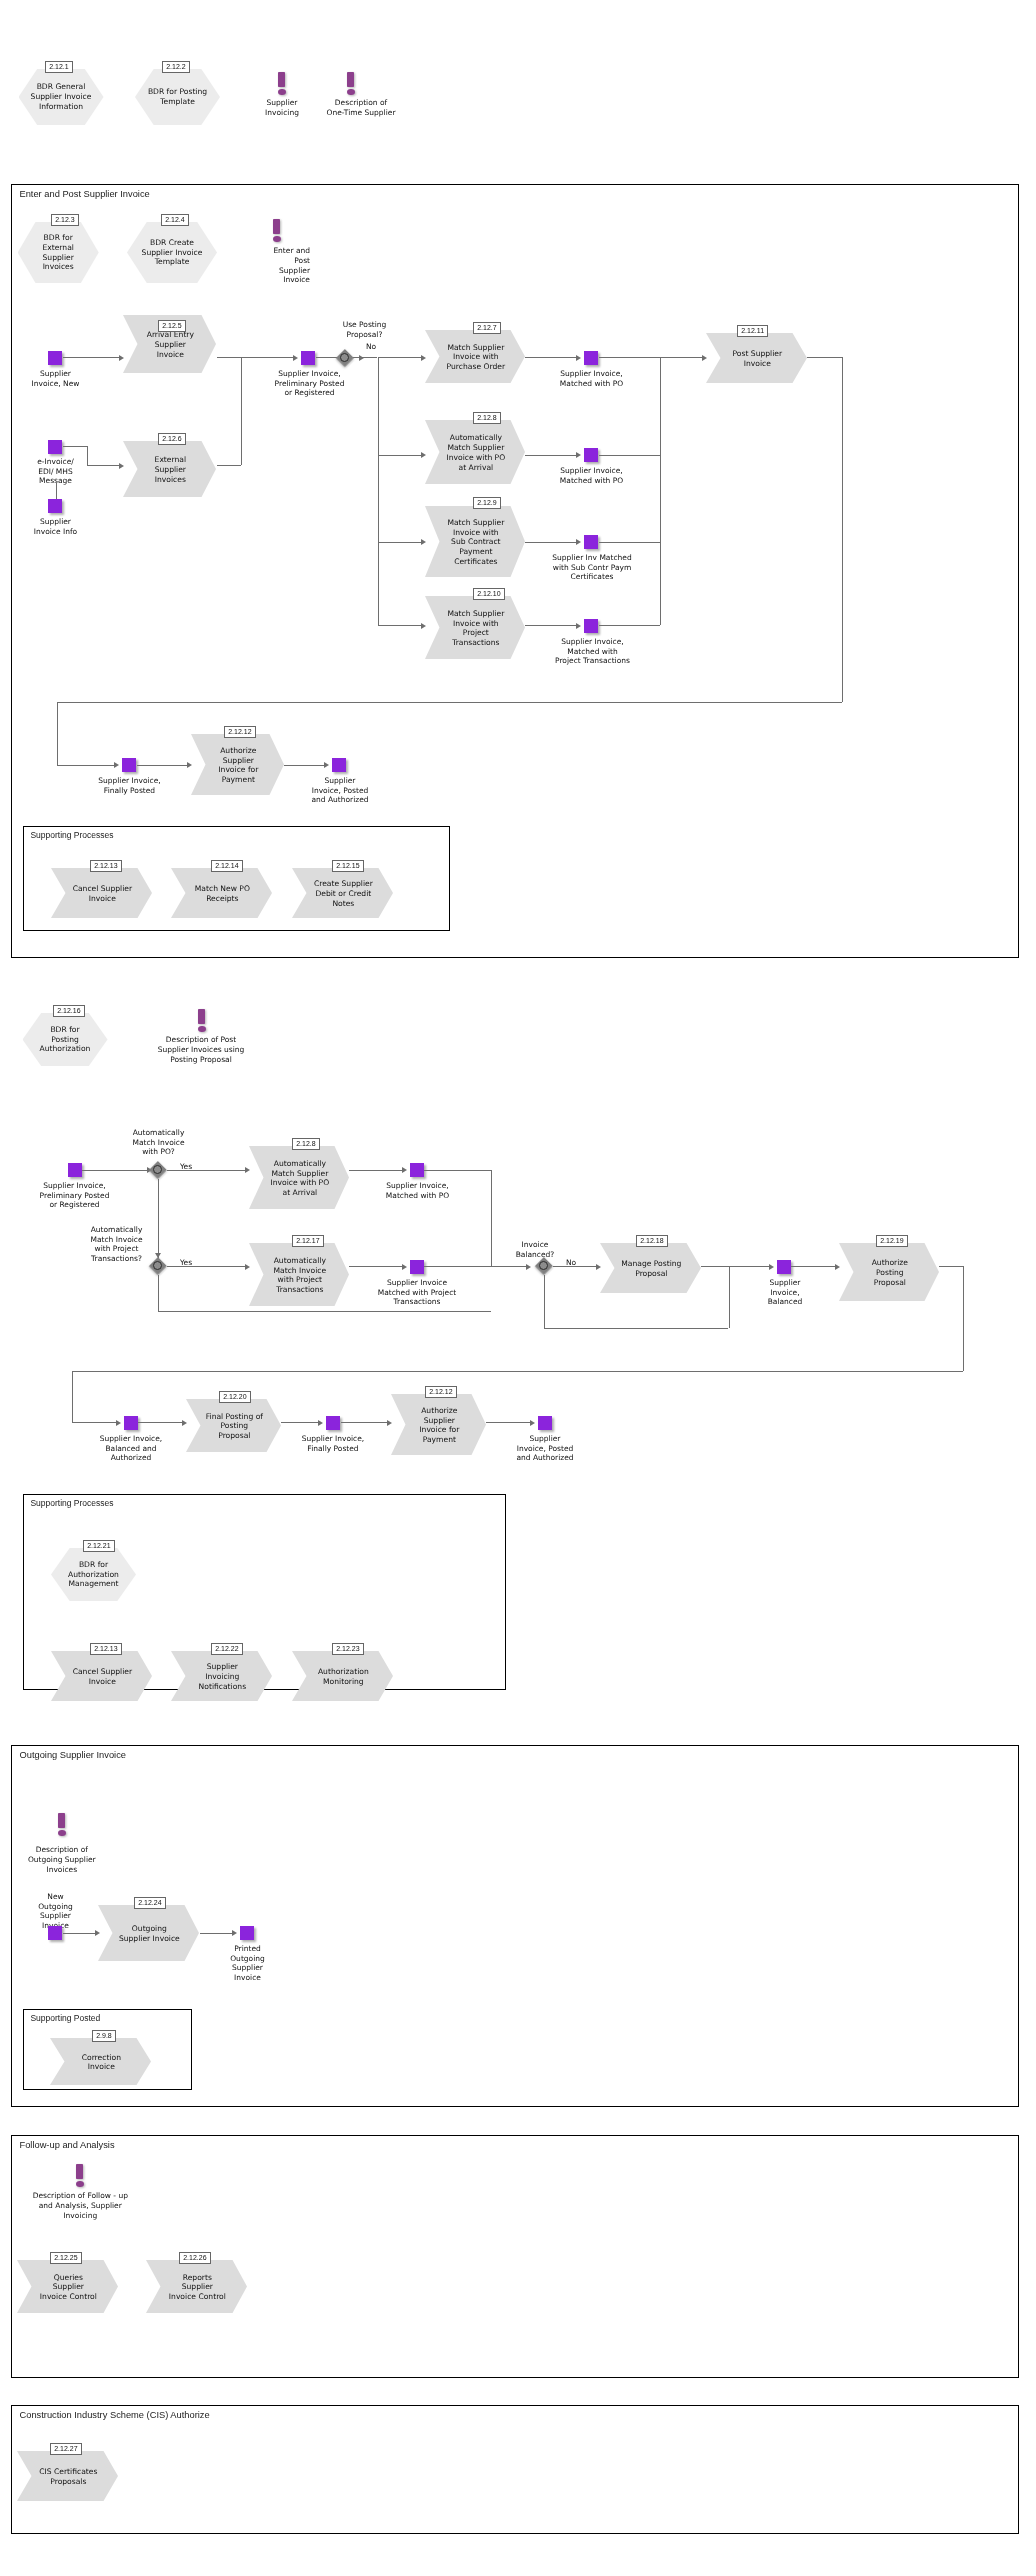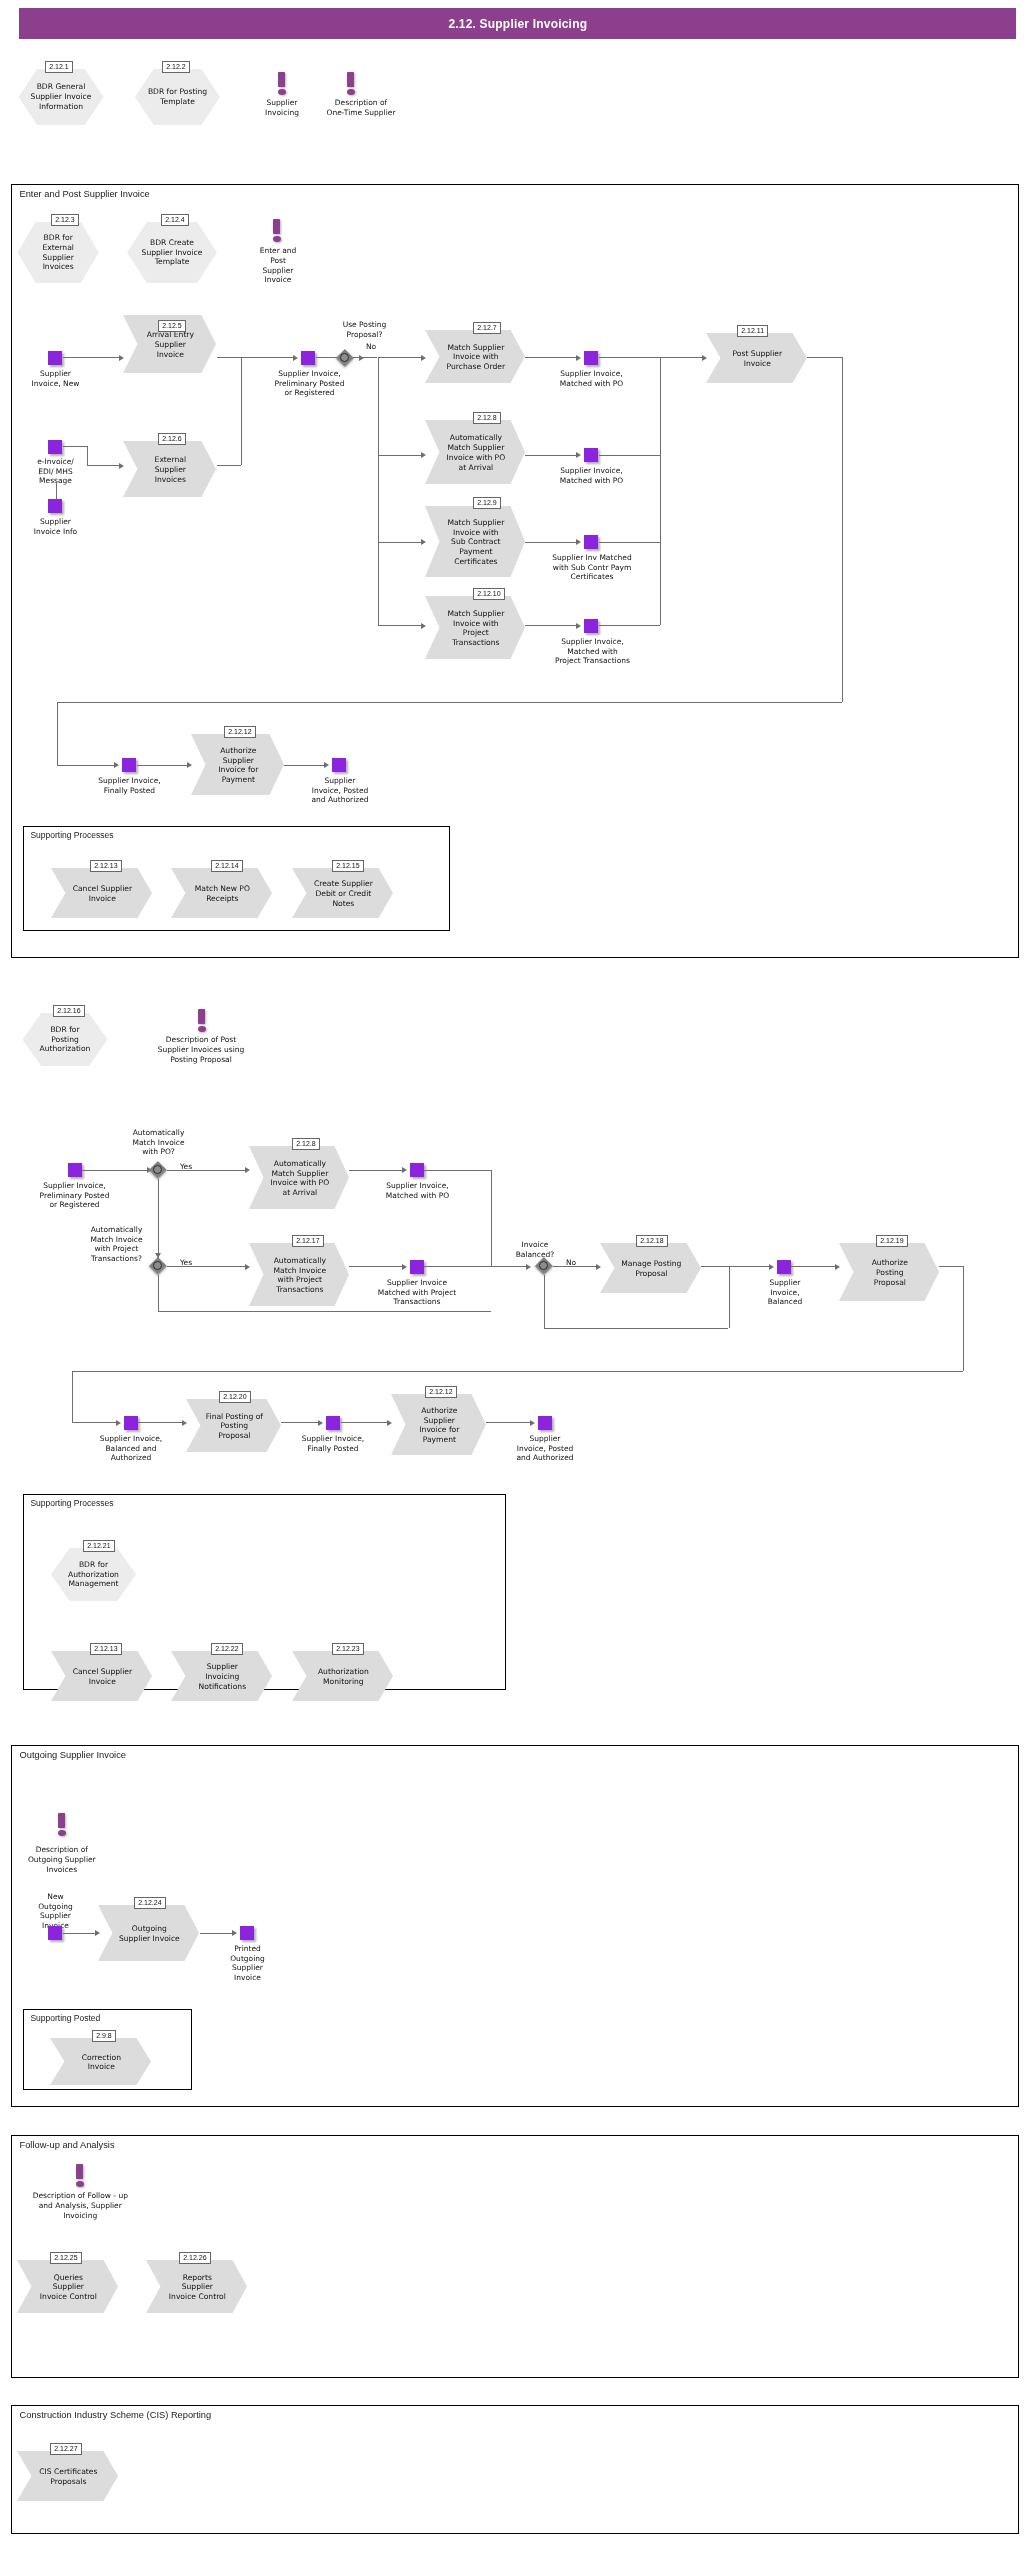--- a/index.html
+++ b/index.html
@@ -150,21 +150,20 @@
     border-left:3.2px solid transparent;
     border-right:3.2px solid transparent;
     border-top:5.6px solid #6e6e6e;
   }
 </style>
 </head>
 <body>
 
 <div class="canvas">
 
-  <div class="header">2.12. Supplier Invoicing</div>
 
   <div class="idb" style="left:45px;top:61px;">2.12.1</div>
   <div class="hex" style="left: 18.5px; top: 69px; width: 85px; height: 56px; white-space: pre-line;">BDR General
 Supplier Invoice
 Information</div>
 
   <div class="idb" style="left:162px;top:61px;">2.12.2</div>
   <div class="hex" style="left: 135px; top: 69px; width: 85px; height: 56px; white-space: pre-line;">BDR for Posting
 Template</div>
 
@@ -194,21 +193,21 @@
 
   <div class="idb" style="left:161px;top:214px;">2.12.4</div>
   <div class="hex" style="left: 127px; top: 222px; width: 90px; height: 61px; white-space: pre-line;">BDR Create
 Supplier Invoice
 Template</div>
 
   <div class="excl" style="left:271px;top:219px;">
     <div class="bar"></div>
       <div class="dot"></div>
   </div>
-  <div class="excllbl" style="left: 246px; top: 246px; width: 64px; white-space: pre-line;">Enter and
+  <div class="excllbl" style="left: 246px; top: 246px; width: 64px; white-space: pre-line; text-align: right;">Enter and
 Post
 Supplier
 Invoice</div>
 
   <div class="state" style="left:48px;top:351px;"></div>
   <div class="statelbl" style="left: 12px; top: 369px; width: 87px; white-space: pre-line;">Supplier
 Invoice, New</div>
 
   <div class="ln lnh" style="left:63px;top:357px;width:58px;"></div>
   <div class="arw" style="left:119px;top:355px;"></div>
@@ -607,21 +606,21 @@
   <div class="chev" style="left: 17px; top: 2260px; width: 101px; height: 53px; white-space: pre-line;">Queries
 Supplier
 Invoice Control</div>
 
   <div class="idb" style="left:179px;top:2252px;">2.12.26</div>
   <div class="chev" style="left: 146px; top: 2260px; width: 101px; height: 53px; white-space: pre-line;">Reports
 Supplier
 Invoice Control</div>
 
   <div class="group" style="left:10.5px;top:2405px;width:1008px;height:129px;">
-    <div class="glabel">Construction Industry Scheme (CIS) Reporting</div>
+    <div class="glabel">Construction Industry Scheme (CIS) Authorize</div>
   </div>
 
   <div class="idb" style="left:50px;top:2443px;">2.12.27</div>
   <div class="chev" style="left: 17px; top: 2451px; width: 101px; height: 50px; white-space: pre-line;">CIS Certificates
 Proposals</div>
 
 </div>
 
 
 </body></html>

